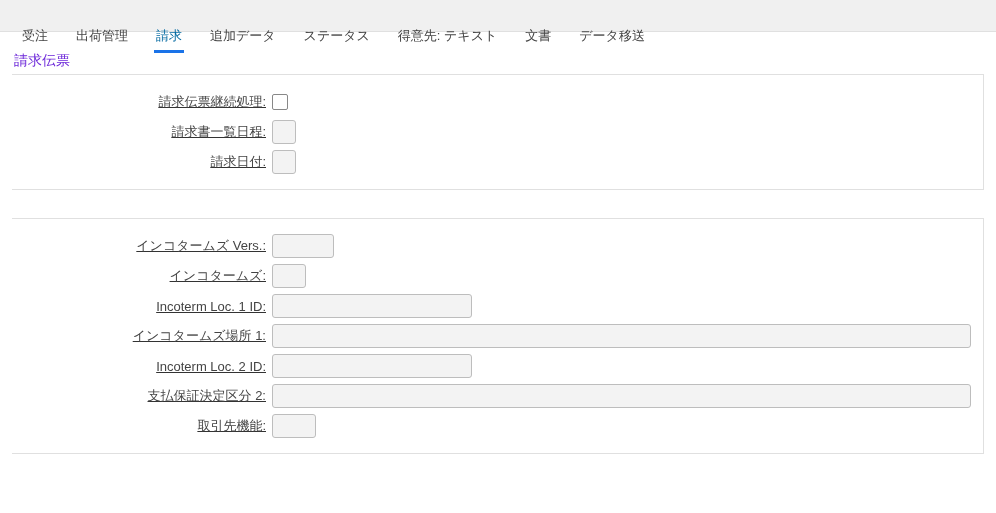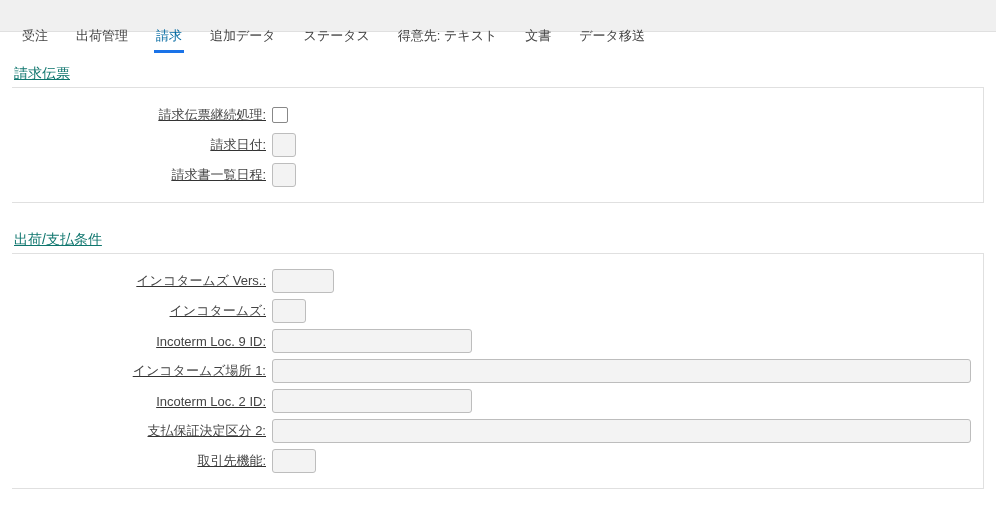--- a/index.html
+++ b/index.html
@@ -48,24 +48,23 @@
     background: #1a73e8;
   }
   .content {
     padding: 18px 12px 0 12px;
   }
   .section {
     margin-bottom: 28px;
   }
   .section-title {
     font-size: 14px;
-    color: #0f766e;
-    margin: 15px 0 4px 0;
+    color: #6d28d9;
+    margin: 2px 0 4px 0;
     padding-left: 2px;
-    text-decoration: underline;
   }
   .section-body {
     border: 1px solid #e0e0e0;
     border-left: none;
     padding: 10px 12px 10px 0;
     background: #fff;
   }
   .form-row {
     display: flex;
     align-items: center;
@@ -122,48 +121,47 @@
     <div class="section">
       <div class="section-title">請求伝票</div>
       <div class="section-body">
 
         <div class="form-row">
           <div class="form-label">請求伝票継続処理:</div>
           <span class="checkbox"></span>
         </div>
 
         <div class="form-row">
-          <div class="form-label">請求日付:</div>
+          <div class="form-label">請求書一覧日程:</div>
           <input class="input tiny" value="" style="">
         </div>
 
         <div class="form-row">
-          <div class="form-label">請求書一覧日程:</div>
+          <div class="form-label">請求日付:</div>
           <input class="input tiny" value="" style="">
         </div>
 
       </div>
     </div>
 
     <div class="section">
-      <div class="section-title">出荷/支払条件</div>
       <div class="section-body">
 
         <div class="form-row">
           <div class="form-label">インコタームズ Vers.:</div>
           <input class="input smm" value="" style="">
         </div>
 
         <div class="form-row">
           <div class="form-label">インコタームズ:</div>
           <input class="input xs" value="" style="">
         </div>
 
         <div class="form-row">
-          <div class="form-label">Incoterm Loc. 9 ID:</div>
+          <div class="form-label">Incoterm Loc. 1 ID:</div>
           <input class="input md" value="" style="">
         </div>
 
         <div class="form-row">
           <div class="form-label">インコタームズ場所 1:</div>
           <input class="input full" value="" style="">
         </div>
 
         <div class="form-row">
           <div class="form-label">Incoterm Loc. 2 ID:</div>

